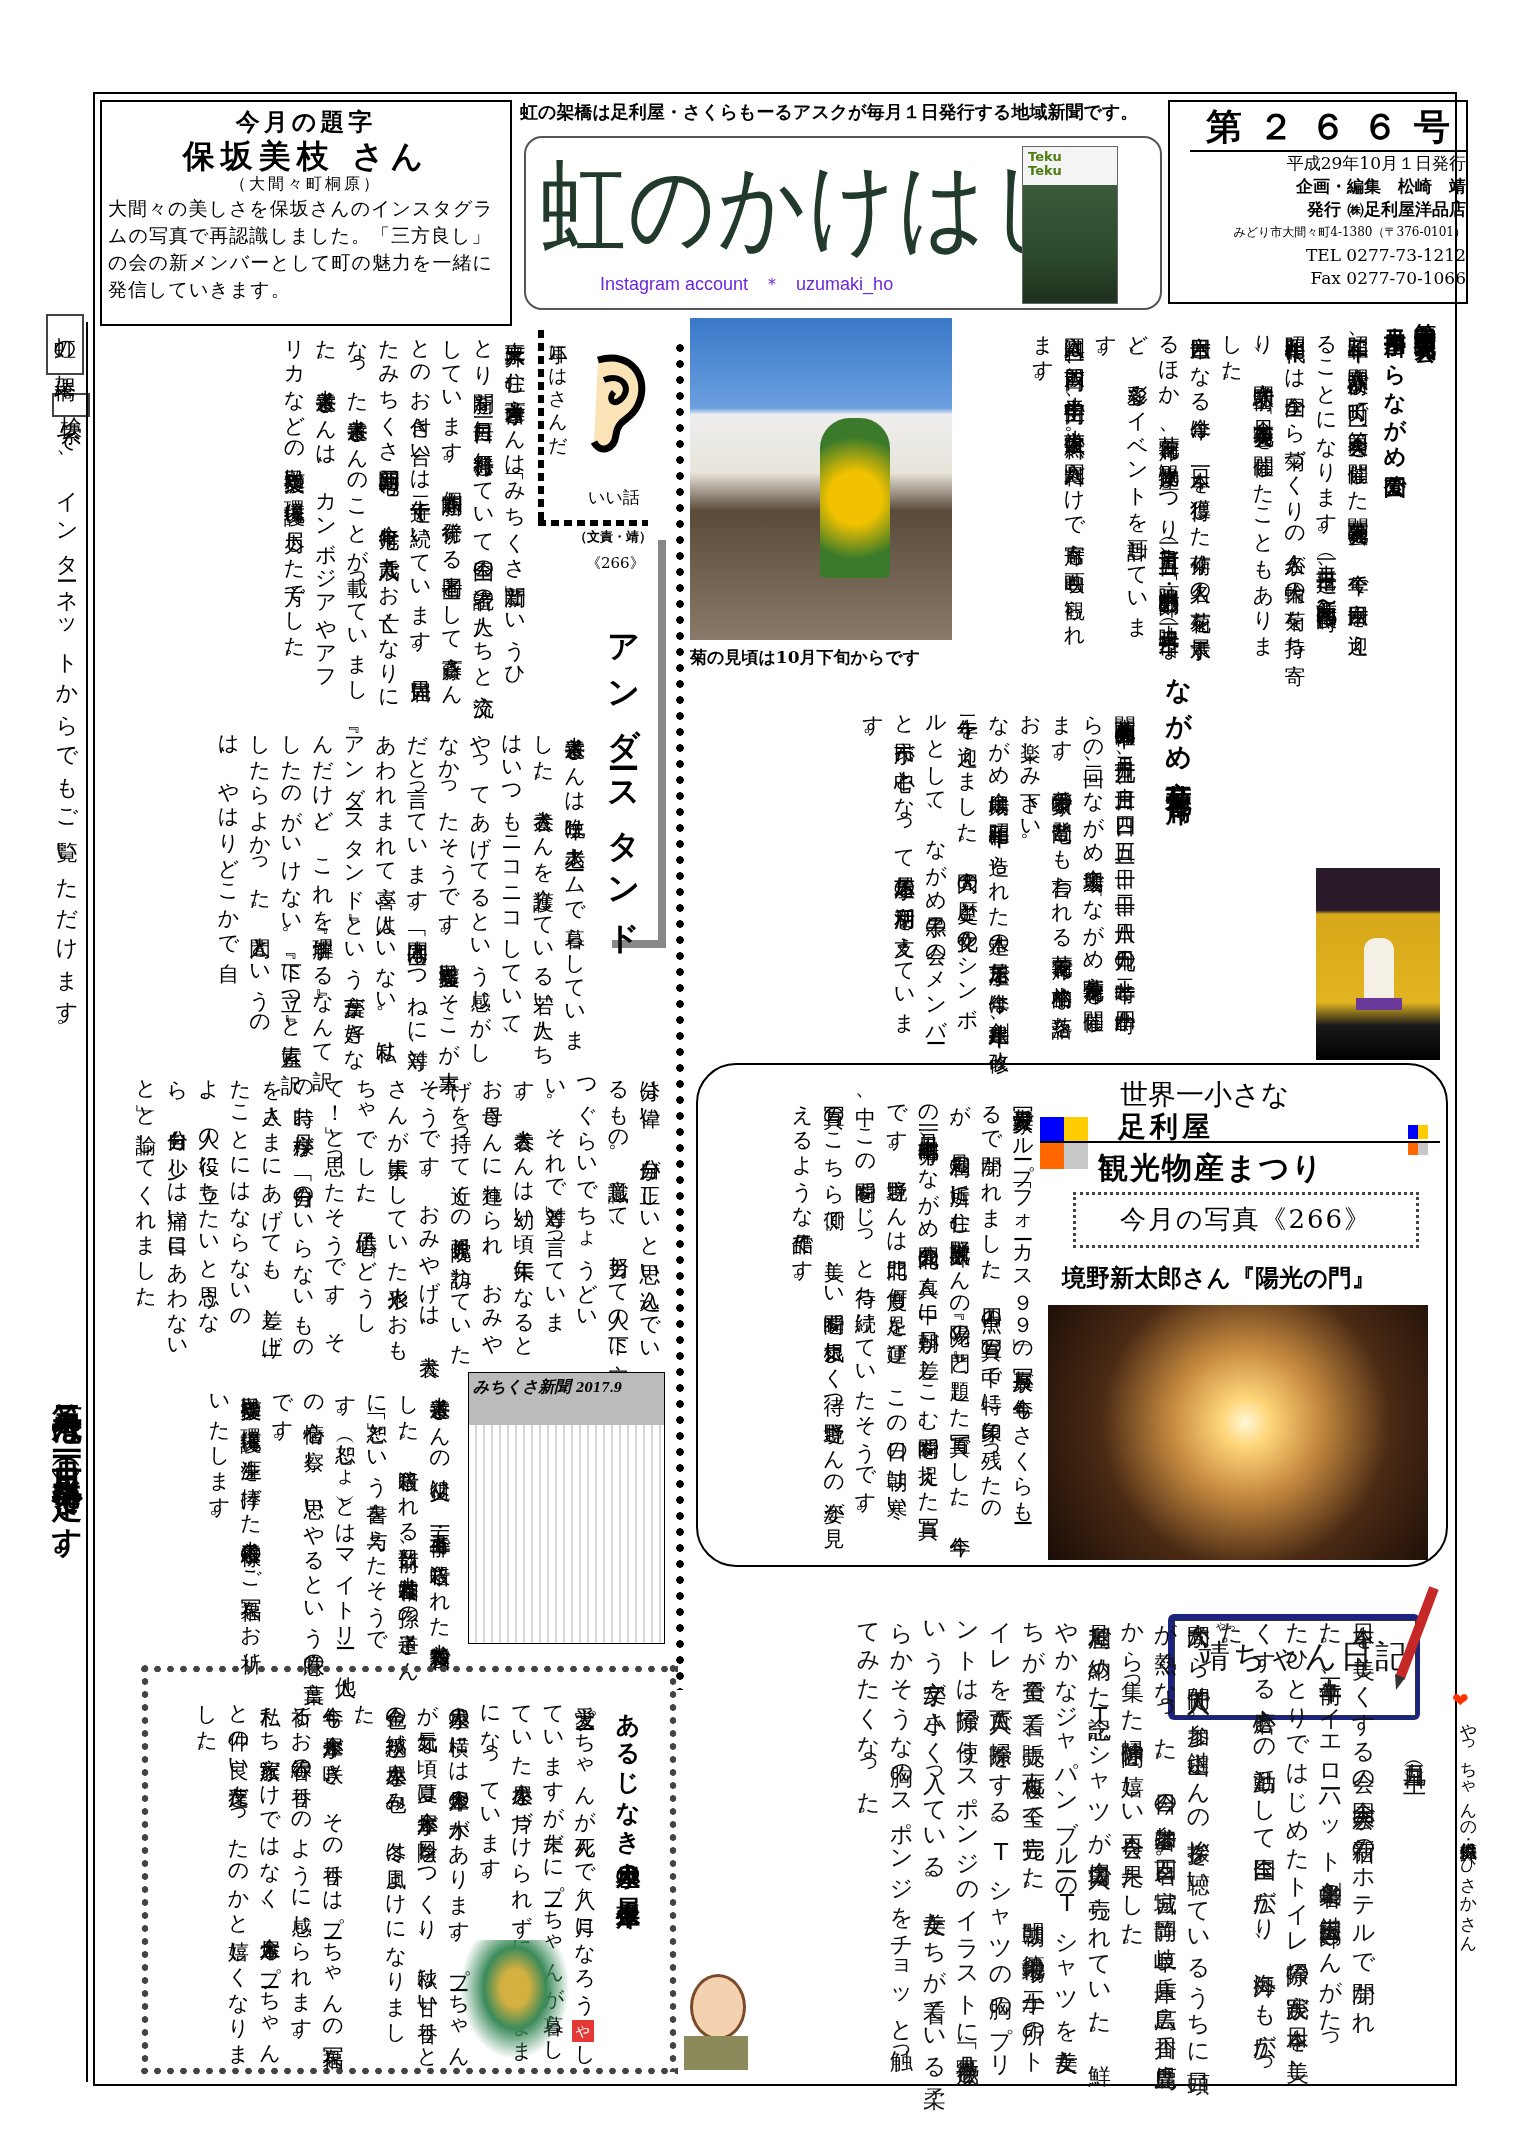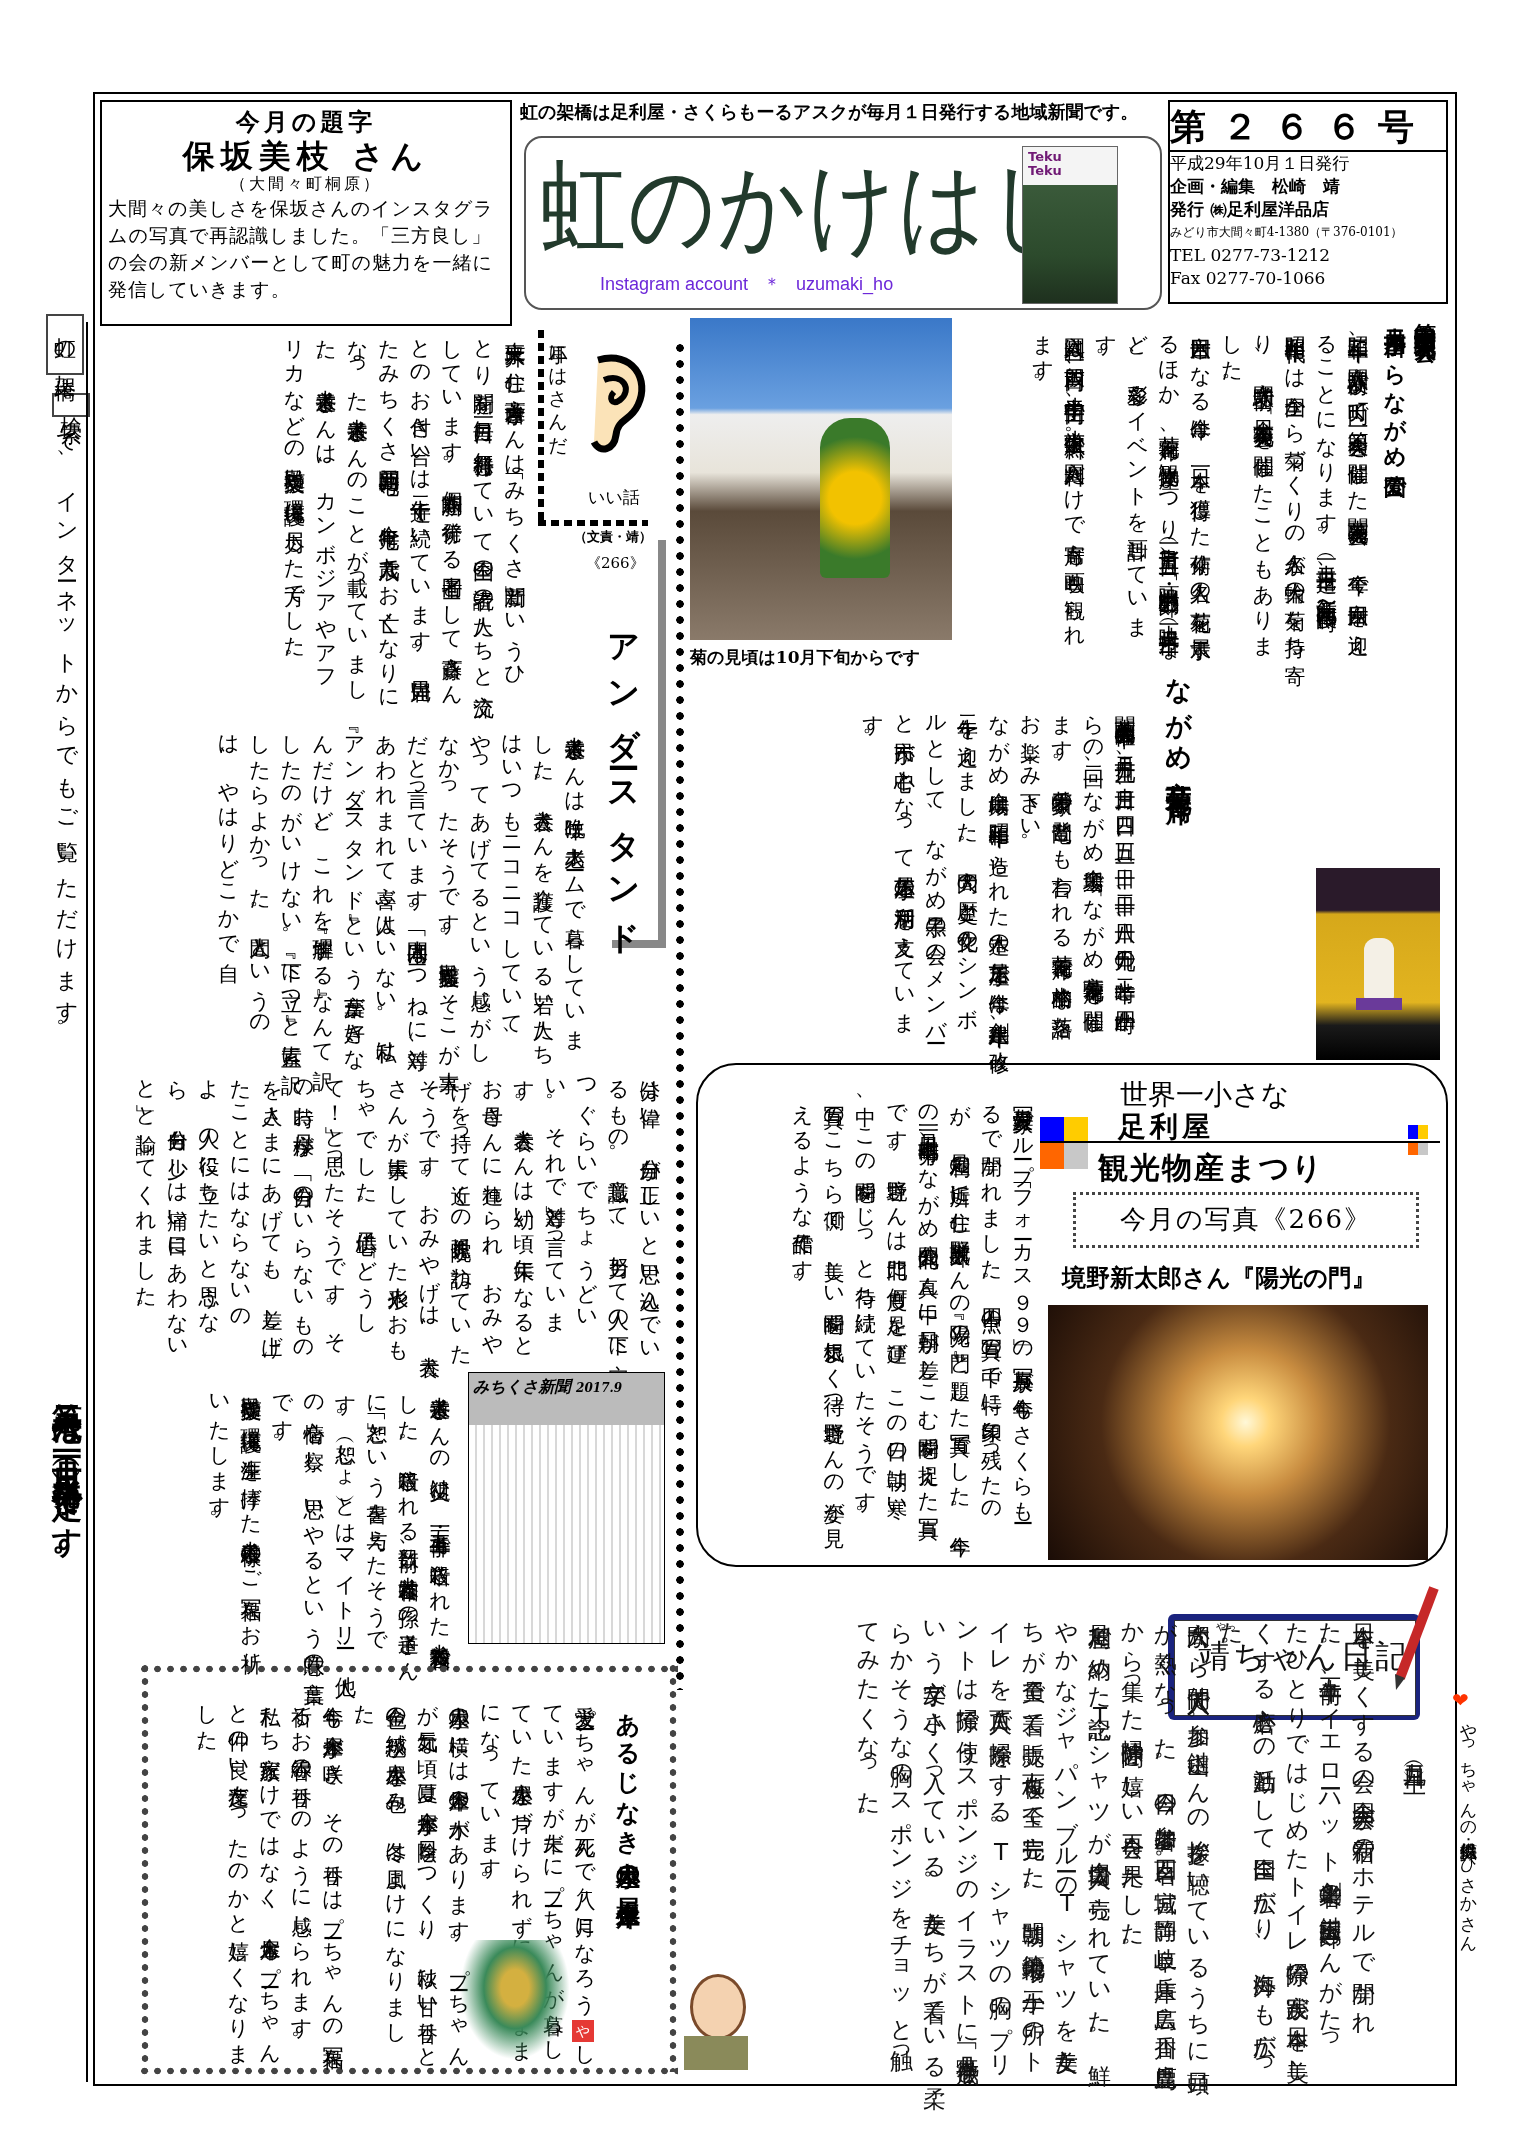--- a/index.html
+++ b/index.html
@@ -13,23 +13,23 @@
   .title-box .h1{font-size:24px;font-weight:bold;margin-top:4px;letter-spacing:4px;}
   .title-box .h2{font-size:32px;font-weight:bold;letter-spacing:6px;line-height:36px;}
   .title-box .h3{font-size:16px;margin:0;letter-spacing:3px;text-align:center;}
   .title-box .p{font-family:"DejaVu Sans",sans-serif;font-size:19px;text-align:left;padding:0 6px;line-height:27px;letter-spacing:1px;}
   
   .tagline{left:520px;top:100px;width:640px;font-size:18px;font-weight:bold;white-space:nowrap;}
   .logo-box{left:524px;top:136px;width:634px;height:170px;border:2px solid #555;border-radius:18px;}
   .logo-text{left:540px;top:140px;font-family:"DejaVu Sans",sans-serif;font-size:86px;color:#223a2c;letter-spacing:2px;font-weight:normal;transform:scaleY(1.15);transform-origin:top left;}
   .insta{left:600px;top:272px;font-family:Liberation Sans, sans-serif;font-size:18px;color:#6d28d9;white-space:pre;}
   .teku{left:1022px;top:146px;width:94px;height:156px;background:linear-gradient(#f4f4f4 0,#f4f4f4 38px,#3a5a3a 38px,#2c4a2c 70%,#1e301e 100%);border:1px solid #666;}
-  .teku-txt{left:1028px;top:150px;font-family:"DejaVu Sans",sans-serif;font-size:13px;color:#701a75;font-weight:bold;line-height:14px;}
+  .teku-txt{left:1028px;top:150px;font-family:"DejaVu Sans",sans-serif;font-size:13px;color:#4d7c0f;font-weight:bold;line-height:14px;}
   
-  .issue-box{left:1168px;top:100px;width:276px;height:200px;border:2px solid #000;text-align:left;}
+  .issue-box{left:1168px;top:100px;width:276px;height:200px;border:2px solid #000;text-align:right;padding-left:20px;}
   .issue-no{font-size:36px;font-weight:bold;letter-spacing:16px;border-bottom:2px solid #000;line-height:48px;}
   .issue-line{font-size:17px;line-height:23px;white-space:nowrap;}
   .issue-line.b{font-weight:bold;}
   .issue-line.s{font-size:12px;}
   
   .strip-sep{left:86px;top:322px;width:0;height:1760px;border-left:2px solid #000;}
   .badge-box{border:2px solid #444;padding:4px 2px;background:#fff;}
   
   .dots-v{width:8px;background:radial-gradient(circle,#000 3.5px,transparent 4px) 0 0/8px 16px repeat-y;}
   .sq-dots-v{width:6px;background:linear-gradient(#000 60%,transparent 60%) 0 0/6px 13px repeat-y;}

